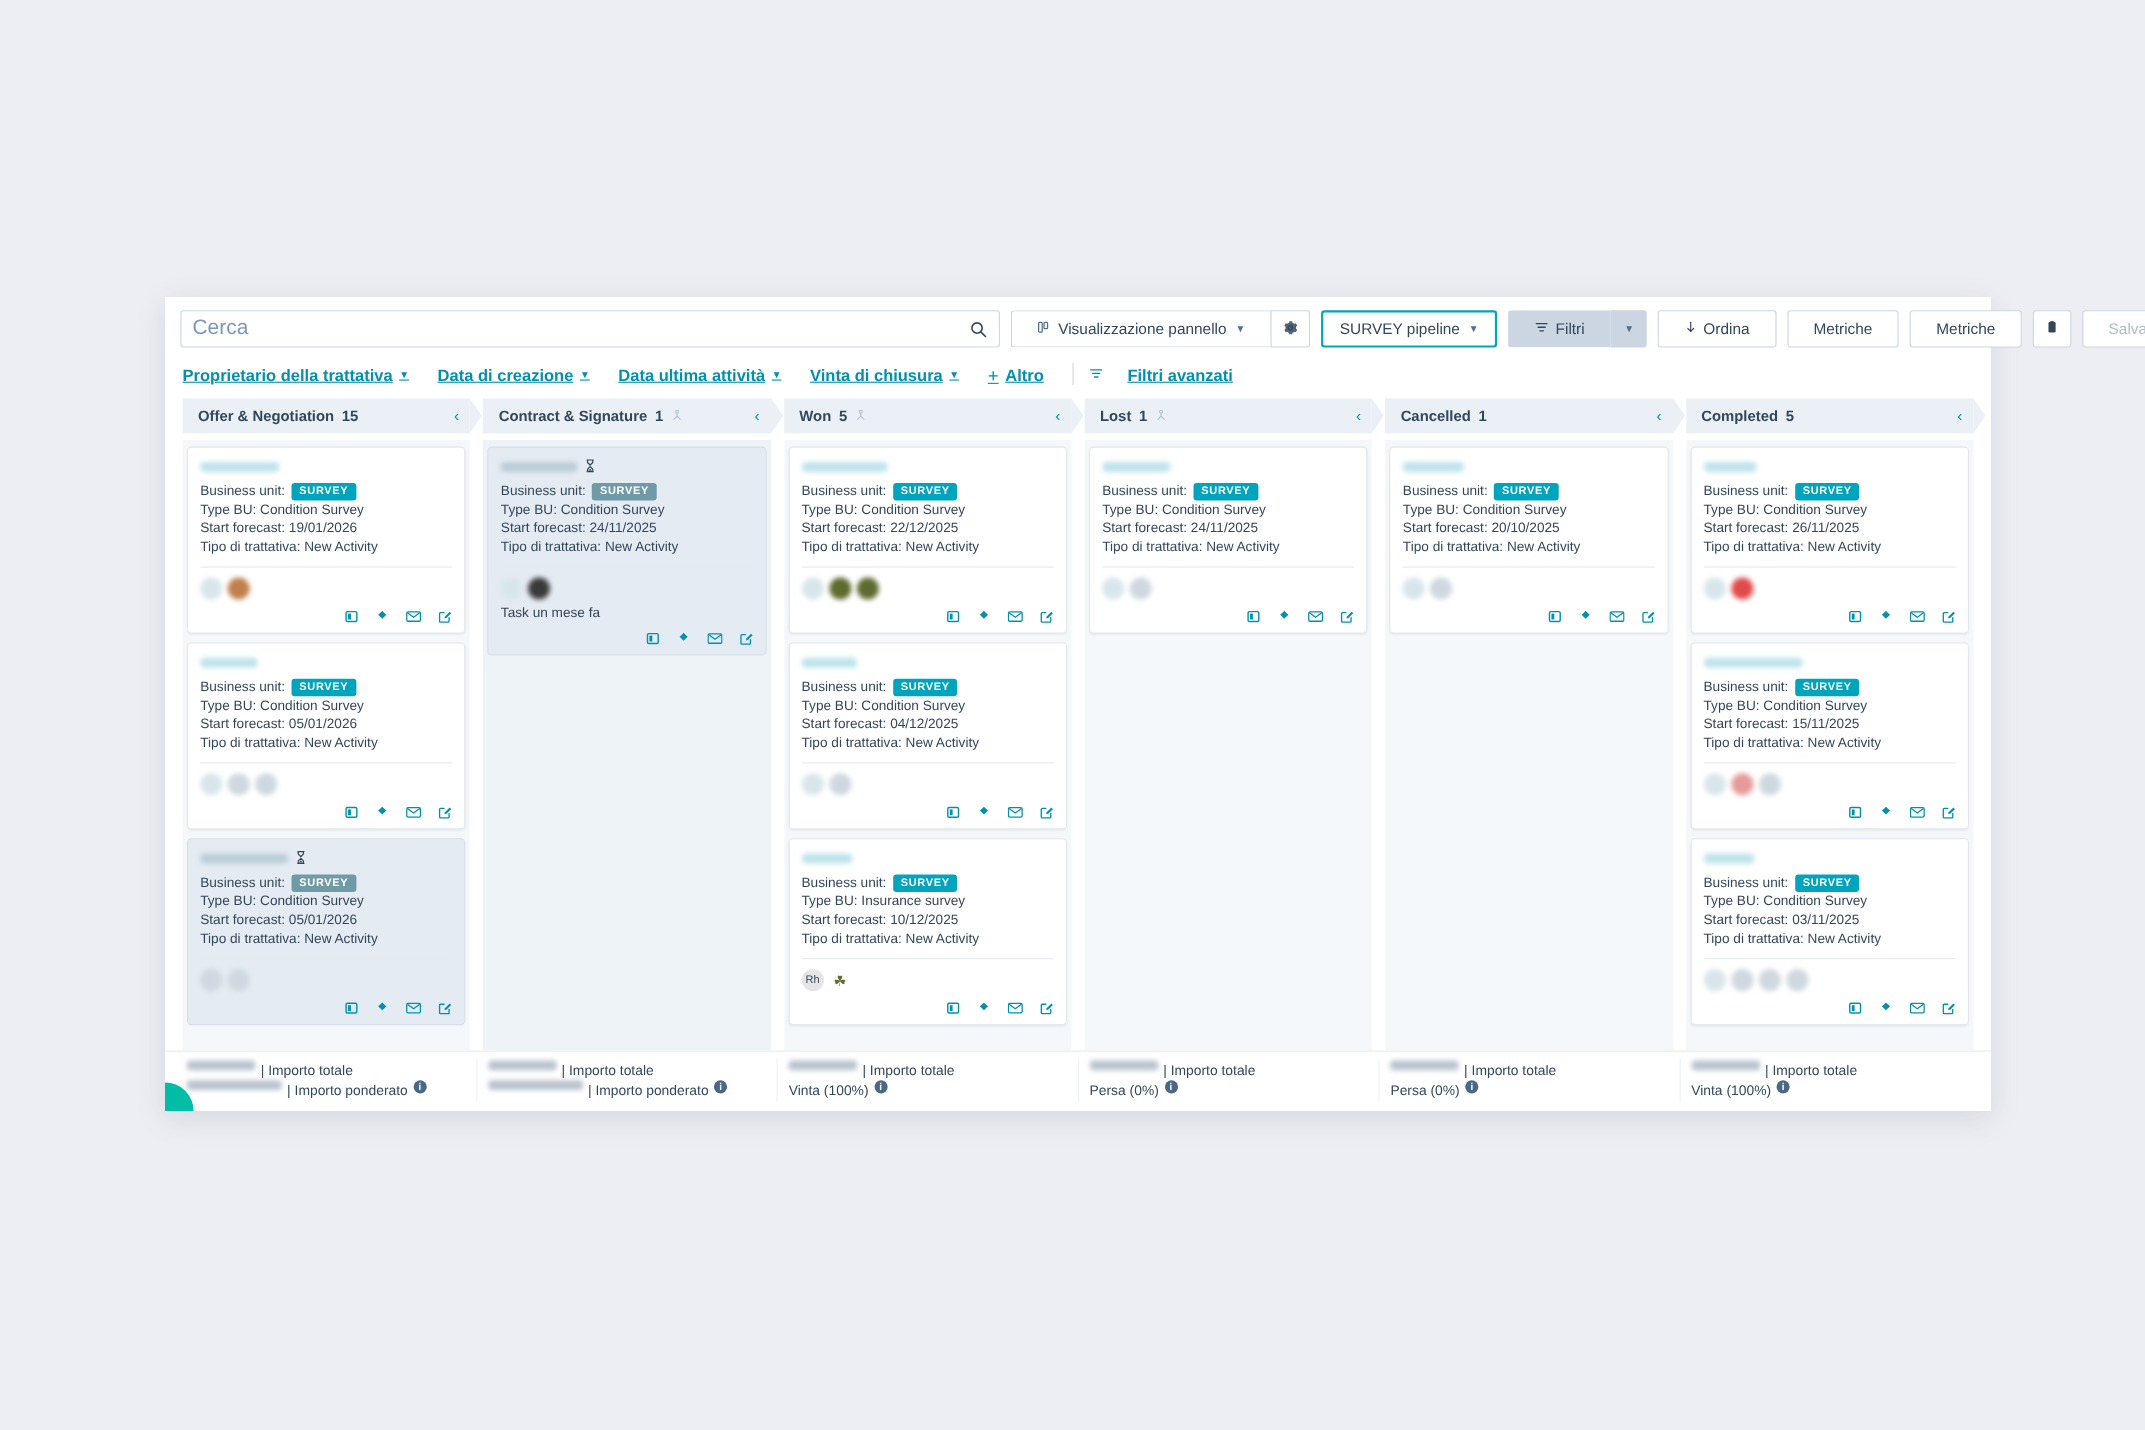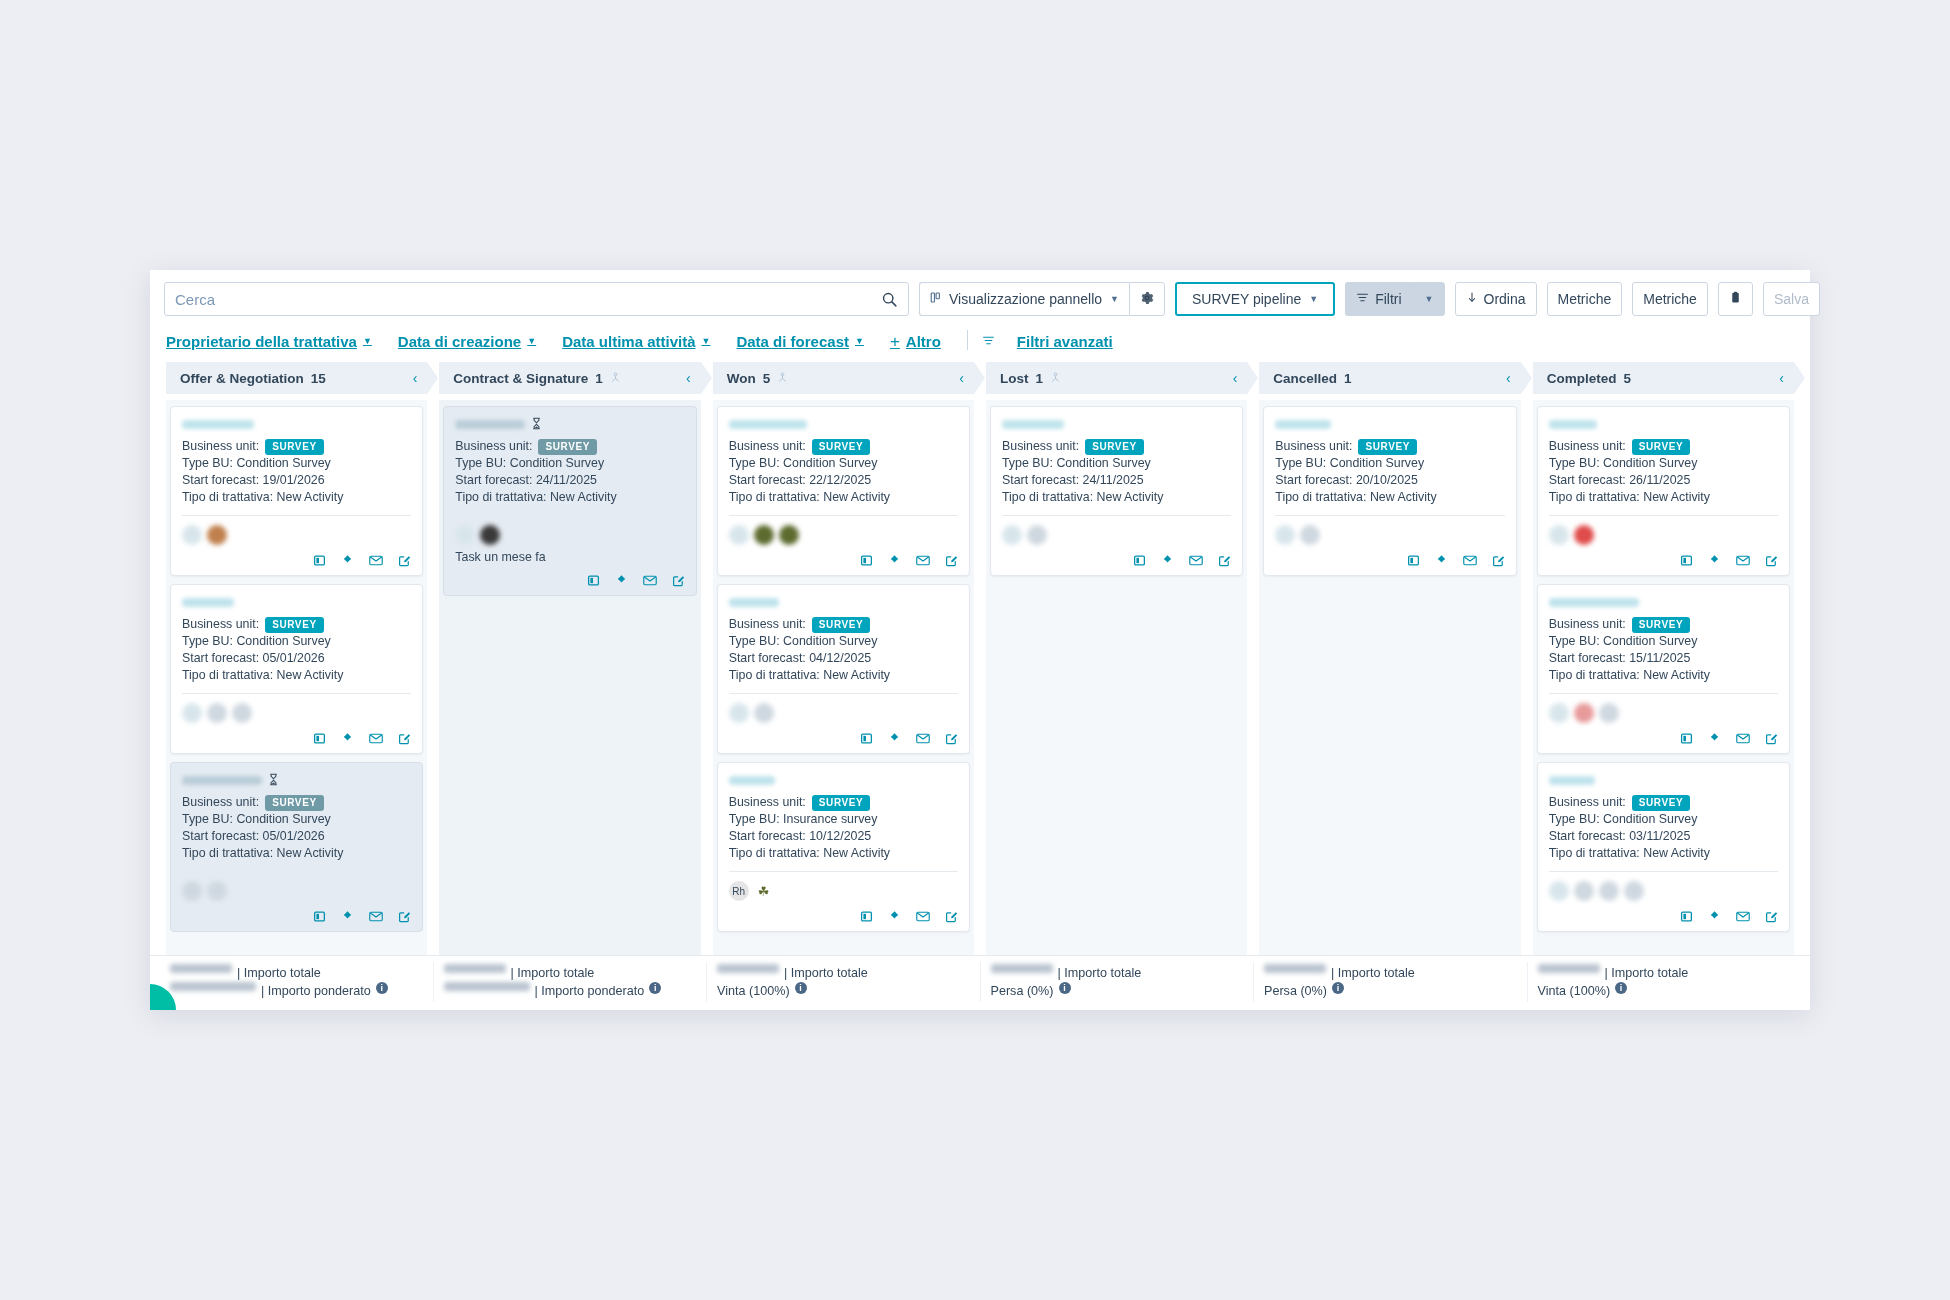--- a/index.html
+++ b/index.html
@@ -29,34 +29,34 @@
     width: 745px; height: 34px;
     border: 1px solid #cbd6e2;
     border-radius: 3px;
     display: flex; align-items: center;
     padding: 0 10px;
     background: #fff;
   }
   .search-box input {
     flex: 1; border: none; outline: none;
     font-family: "Liberation Sans", sans-serif;
-    font-size: 15px; color: #0f766e;
+    font-size: 19px; color: #0f766e;
     background: transparent;
   }
   .search-box input::placeholder { color: #7c98b6; }
   .search-icon { width: 17px; height: 17px; flex: 0 0 auto; }
   .tb-group { display: flex; align-items: center; }
   .tb-btn {
     height: 34px;
     border: 1px solid #cbd6e2;
     background: #fff;
     border-radius: 3px;
     display: flex; align-items: center; justify-content: center;
     gap: 6px;
-    padding: 0 10px;
+    padding: 0 23px;
     font-size: 14px; color: #33475b;
     white-space: nowrap;
     cursor: pointer;
   }
   .tb-btn.join-l { border-radius: 3px 0 0 3px; border-right: none; }
   .tb-btn.join-r { border-radius: 0 3px 3px 0; }
   .tb-btn.icon-only { padding: 0 10px; }
   .tb-btn.pipeline {
     border: 2px solid #00a4bd;
     color: #33475b;
@@ -320,21 +320,21 @@
     </div>
     <div class="fitem">
       <span>Data di creazione</span>
       <span class="caret" style="color:#0091ae">▼</span>
     </div>
     <div class="fitem">
       <span>Data ultima attività</span>
       <span class="caret" style="color:#0091ae">▼</span>
     </div>
     <div class="fitem">
-      <span>Data di forecast</span>
+      <span>Vinta di chiusura</span>
       <span class="caret" style="color:#0091ae">▼</span>
     </div>
     <div class="fitem" style="gap:6px">
       <span style="font-weight:normal;font-size:17px;line-height:15px;">+</span>
       <span>Altro</span>
     </div>
     <div class="sep"></div>
     <div class="fitem" style="margin-left:-12px;gap:22px">
       <span>
         <svg viewBox="0 0 16 16" width="13" height="13" stroke="#0091ae" stroke-width="1.5" fill="none" stroke-linecap="round">

